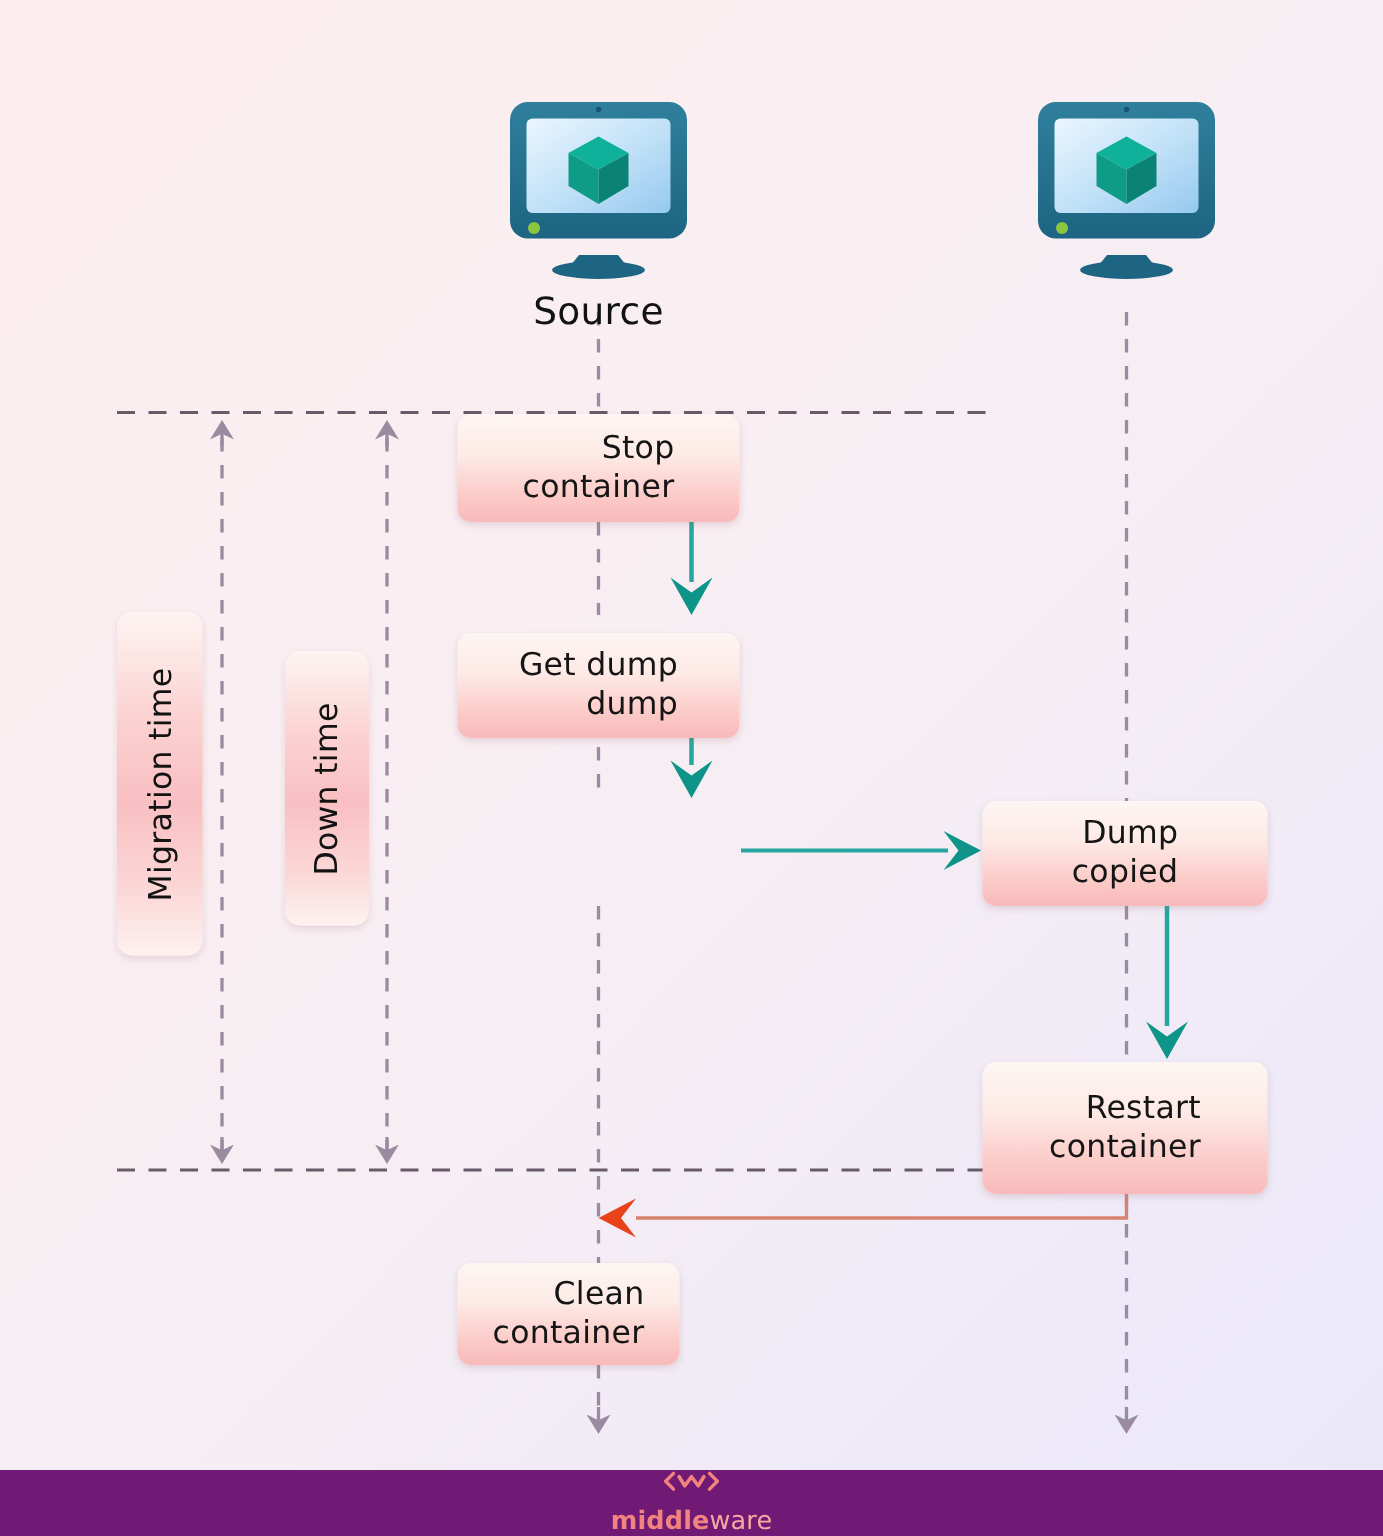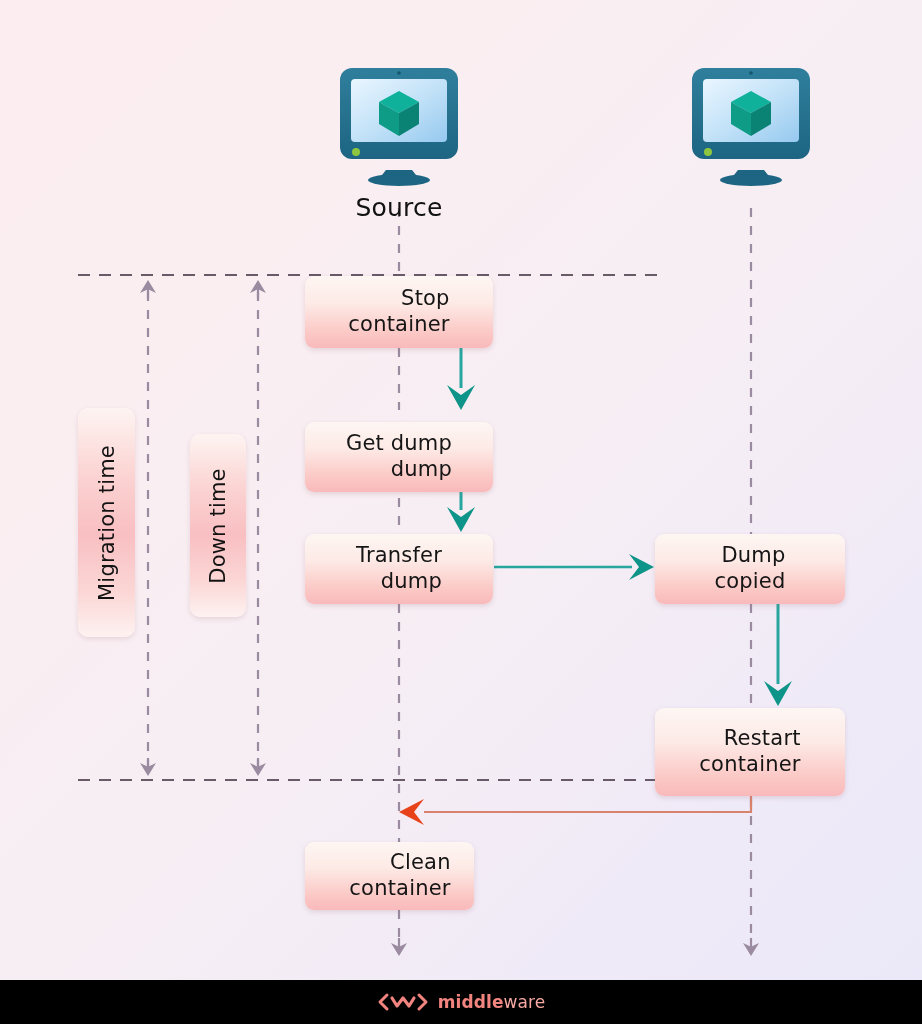--- a/index.html
+++ b/index.html
@@ -47,22 +47,22 @@
 
   
   .node{position:absolute;display:flex;flex-direction:column;align-items:center;}
   .node .caption{
     margin-top:6px;font-size:25px;color:#121212;letter-spacing:.2px;white-space:nowrap;
   }
 
   
   #footer{
     position:absolute;left:0;bottom:0;width:922px;height:44px;
-    background:#000000;
-    display:flex;align-items:center;justify-content:center;gap:9px;
+    background:#701a75;
+    display:flex;align-items:center;justify-content:center;gap:9px;flex-direction:column;
   }
   #footer .logotype{font-size:17px;letter-spacing:.1px;}
   #footer .logotype b{color:#f2847f;font-weight:700;}
   #footer .logotype i{color:#f6a8a2;font-style:normal;font-weight:400;}
 </style>
 </head>
 <body>
 
 <div id="stage">
 
@@ -198,42 +198,36 @@
     </div>
   </div>
 
   <div class="pbox" style="left:305px;top:406px;width:188px;height:70px;">
     <div>
       <span>Get dump</span>
       <span>dump</span>
     </div>
   </div>
 
-  <div class="pbox" style="left:305px;top:518px;width:188px;height:70px;">
-    <div>
-      <span>Transfer</span>
-      <span>dump</span>
-    </div>
-  </div>
 
   <div class="pbox" style="left:655px;top:518px;width:190px;height:70px;">
     <div>
       <span>Dump</span>
       <span>copied</span>
     </div>
   </div>
 
   <div class="pbox" style="left:655px;top:692px;width:190px;height:88px;">
     <div>
       <span>Restart</span>
       <span>container</span>
     </div>
   </div>
 
-  <div class="pbox" style="left:305px;top:826px;width:148px;height:68px;padding-left:21px;">
+  <div class="pbox" style="left:305px;top:826px;width:148px;height:68px;">
     <div>
       <span>Clean</span>
       <span>container</span>
     </div>
   </div>
 
   <div id="footer">
     <svg width="52" height="20" viewBox="0 0 52 20">
       <path d="M10 3 L3 10 L10 17" stroke="#f2847f" stroke-width="3" fill="none" stroke-linecap="round" stroke-linejoin="round"></path>
       <path d="M42 3 L49 10 L42 17" stroke="#f2847f" stroke-width="3" fill="none" stroke-linecap="round" stroke-linejoin="round"></path>

